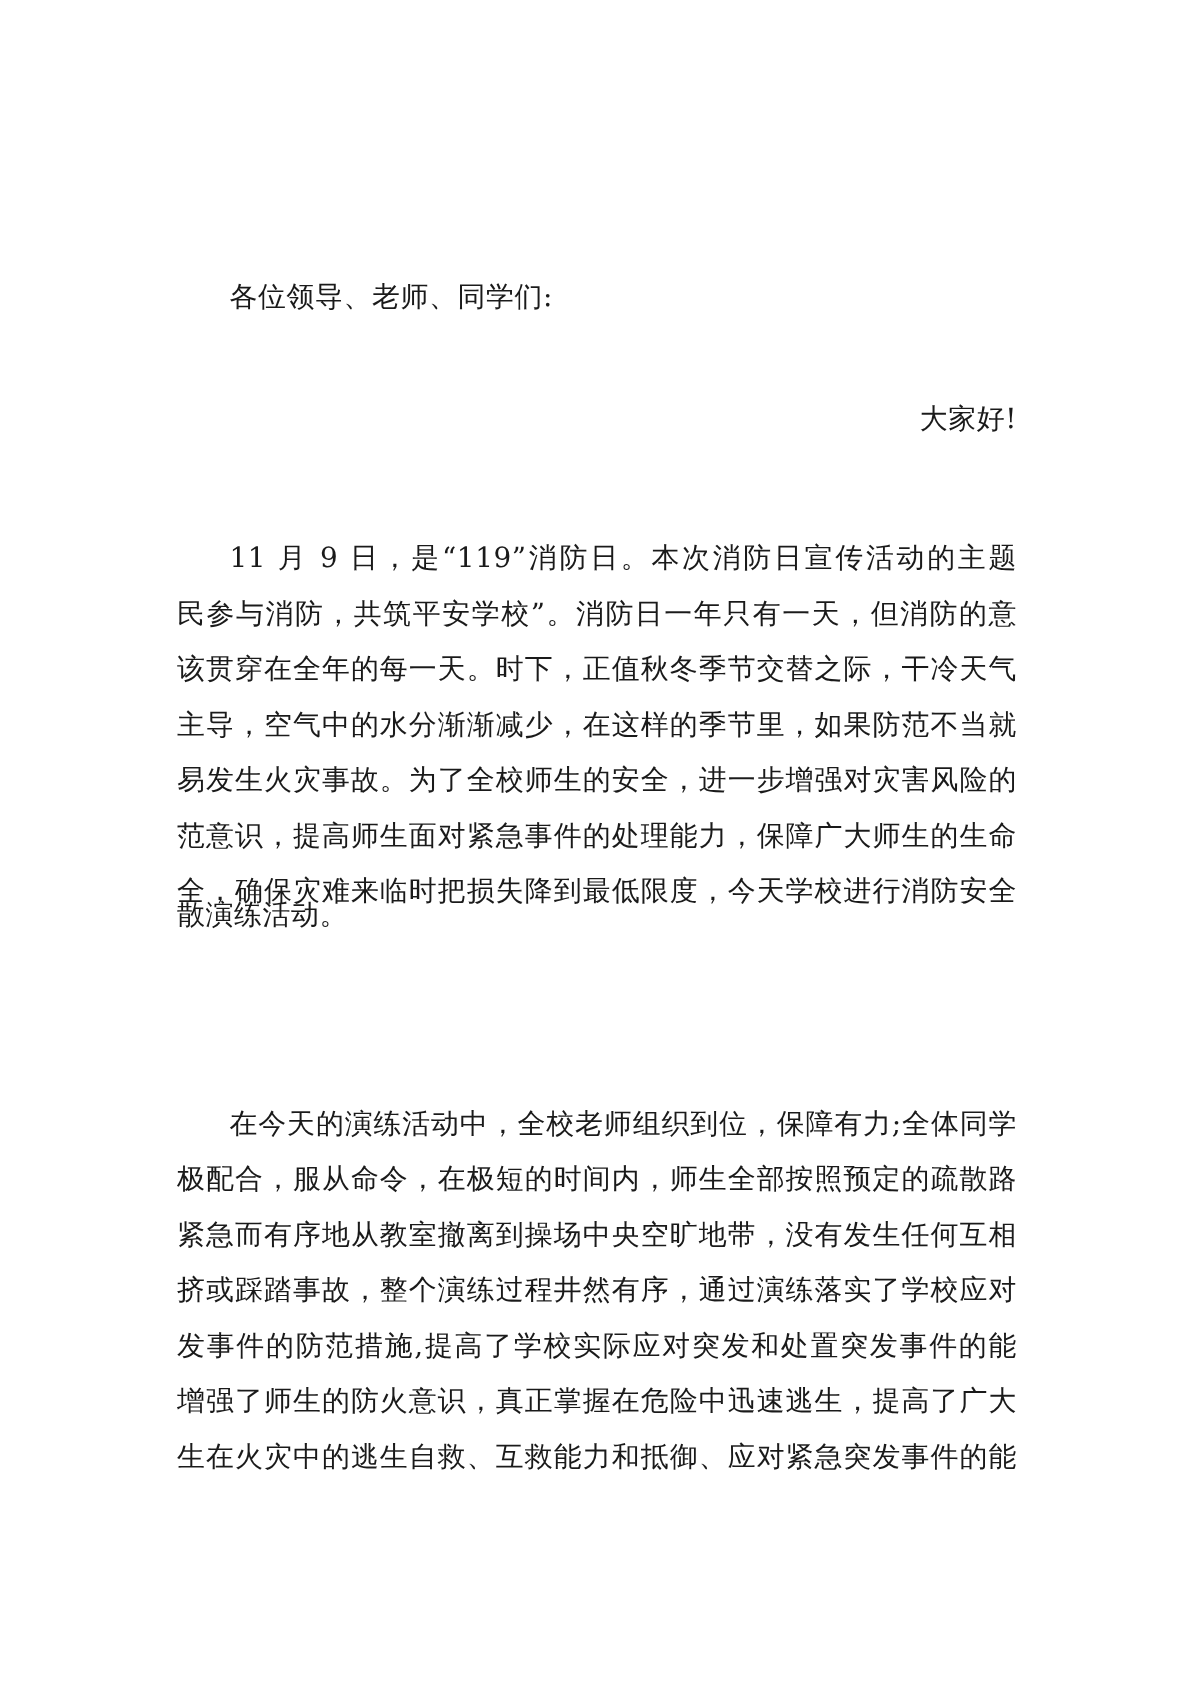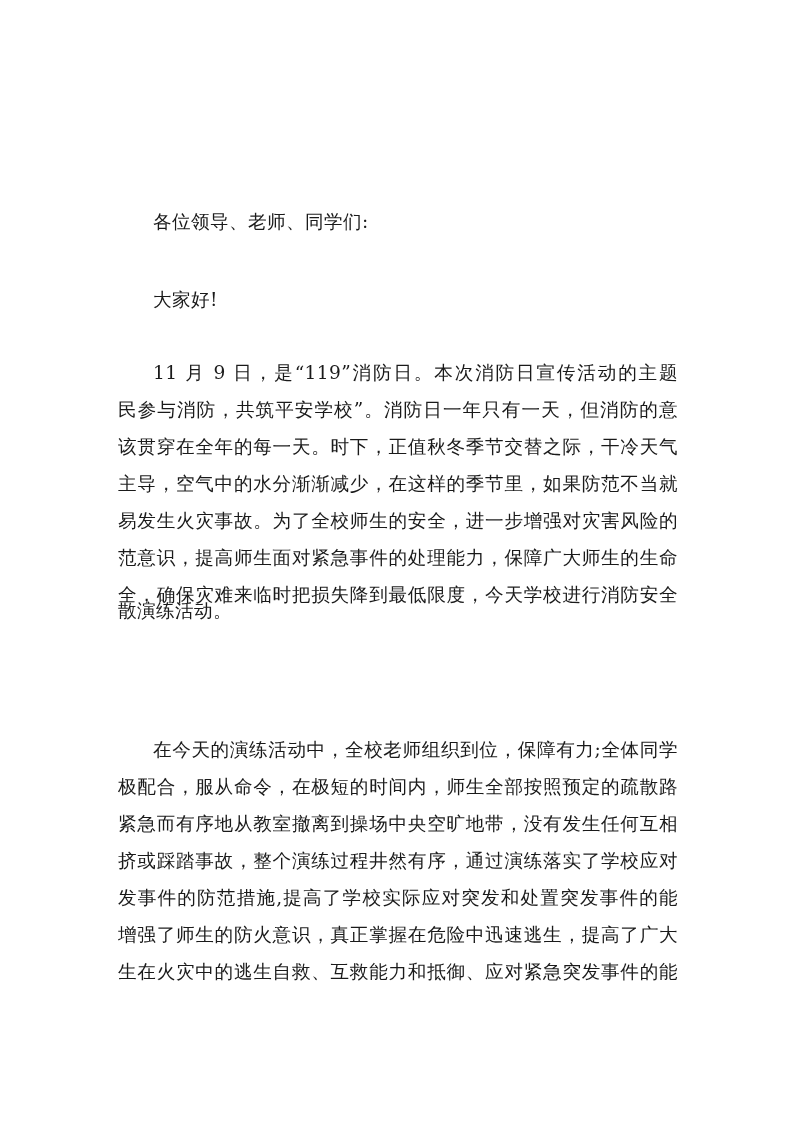--- a/index.html
+++ b/index.html
@@ -7,22 +7,22 @@
       font-family: "DejaVu Serif", "Liberation Serif", serif; color: #1a1a1a; }
     .line { position: absolute; left: 118px; width: 560px; font-size: 18.6px;
       line-height: 24px; white-space: nowrap; letter-spacing: 0.4px; }
     .indent { left: 153px; width: 525px; }
     .justify { text-align: justify; text-align-last: justify; white-space: normal; height: 24px; overflow: hidden; }
   </style>
 </head>
 <body>
 
 <div>
-  <div class="line indent" style="top:187px;margin-top:23px;">各位领导、老师、同学们:</div>
-  <div class="line indent" style="top:288px;">大家好!</div>
+  <div class="line indent" style="top:187px;">各位领导、老师、同学们:</div>
+  <div class="line indent" style="top:268px;text-align:right;">大家好!</div>
 
   <div>
     <div class="line indent justify" style="top:361px;">11 月 9 日，是“119”消防日。本次消防日宣传活动的主题是“全</div>
     <div class="line justify" style="top:398px;">民参与消防，共筑平安学校”。消防日一年只有一天，但消防的意识应</div>
     <div class="line justify" style="top:435px;">该贯穿在全年的每一天。时下，正值秋冬季节交替之际，干冷天气占</div>
     <div class="line justify" style="top:472px;">主导，空气中的水分渐渐减少，在这样的季节里，如果防范不当就容</div>
     <div class="line justify" style="top:509px;">易发生火灾事故。为了全校师生的安全，进一步增强对灾害风险的防</div>
     <div class="line justify" style="top:546px;">范意识，提高师生面对紧急事件的处理能力，保障广大师生的生命安</div>
     <div class="line justify" style="top:583px;">全，确保灾难来临时把损失降到最低限度，今天学校进行消防安全疏</div>
     <div class="line" style="top:599px;">散演练活动。</div>

